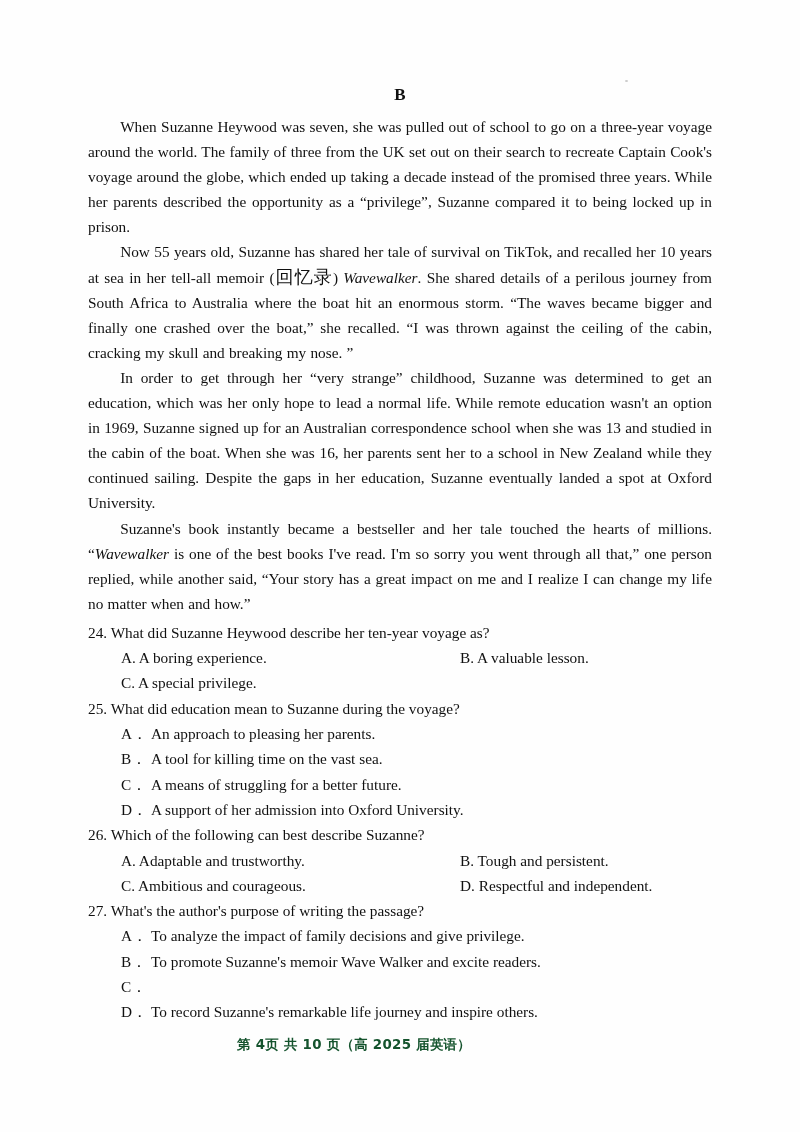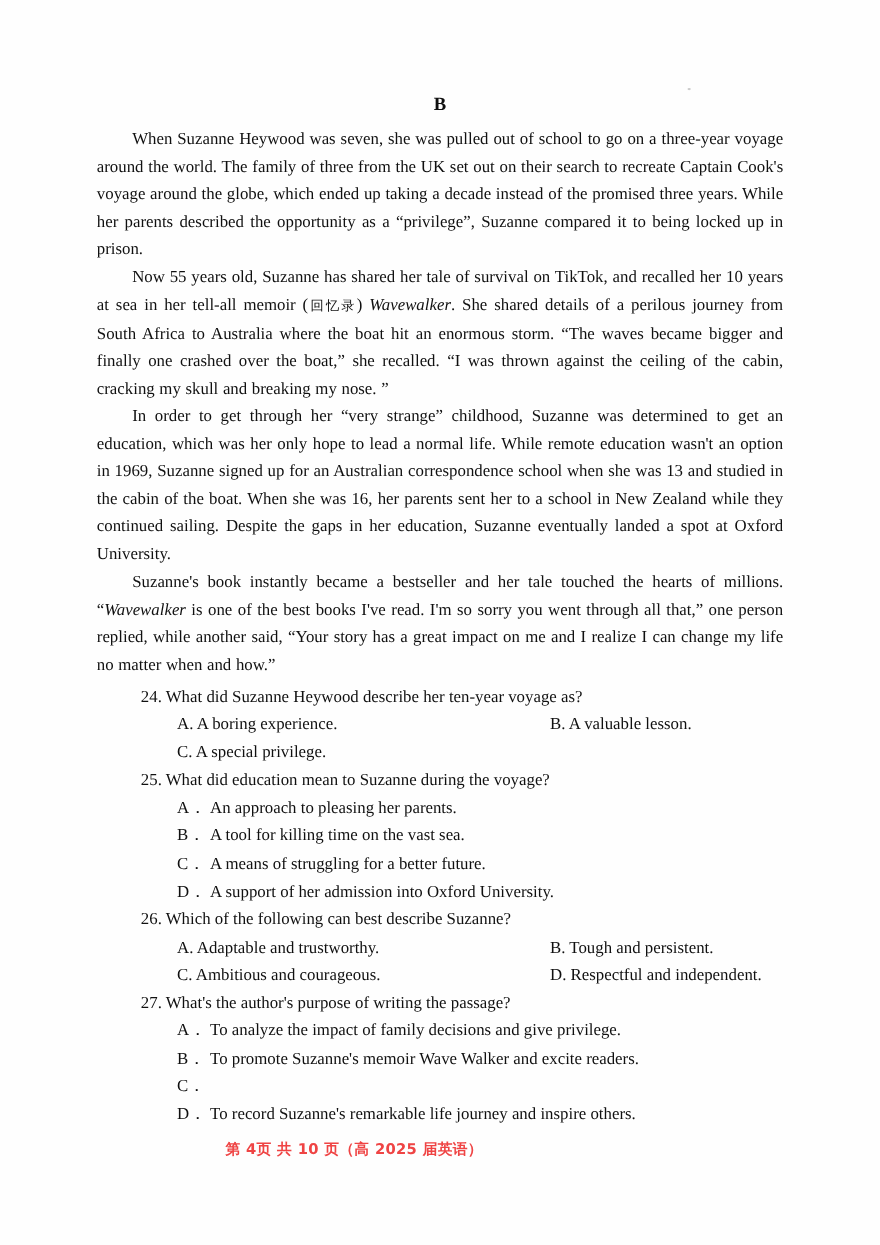--- a/index.html
+++ b/index.html
@@ -61,26 +61,25 @@
     text-align: justify;
     text-justify: inter-word;
     font-size: 15.3px;
     line-height: 25.1px;
     word-spacing: .4px;
   }
 
   .para .it { font-style: italic; }
   .para .cjk {
     font-family: Liberation Serif, serif;
-    font-size: 12px;
+    font-size: 18px;
   }
 
   .questions {
     margin-top: 4px;
-    margin-left: 40px;
   }
 
   .q-block { margin: 0; }
 
   .q-stem {
     margin: 0;
     font-size: 15.3px;
     line-height: 25.3px;
     padding-left: 0;
     text-indent: 0;
@@ -120,21 +119,22 @@
   .footer {
     position: absolute;
     left: 0;
     top: 1036px;
     width: 644px;
     text-align: center;
     font-family: "DejaVu Sans", "Liberation Sans", sans-serif;
     font-weight: bold;
     font-size: 13.4px;
     letter-spacing: .3px;
-    color: #ef4444;
+    color: #14532d;
+    padding-left: 32px;
   }
 </style>
 </head>
 <body>
 
 <div class="page">
 
   <div class="speck"></div>
 
   <div class="content">

